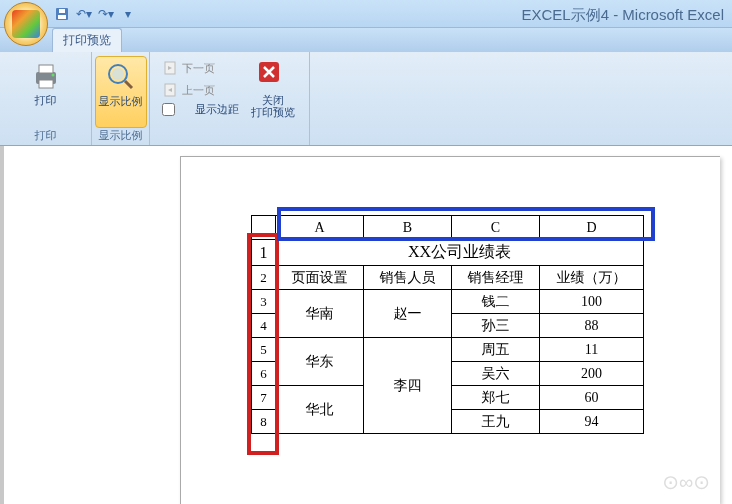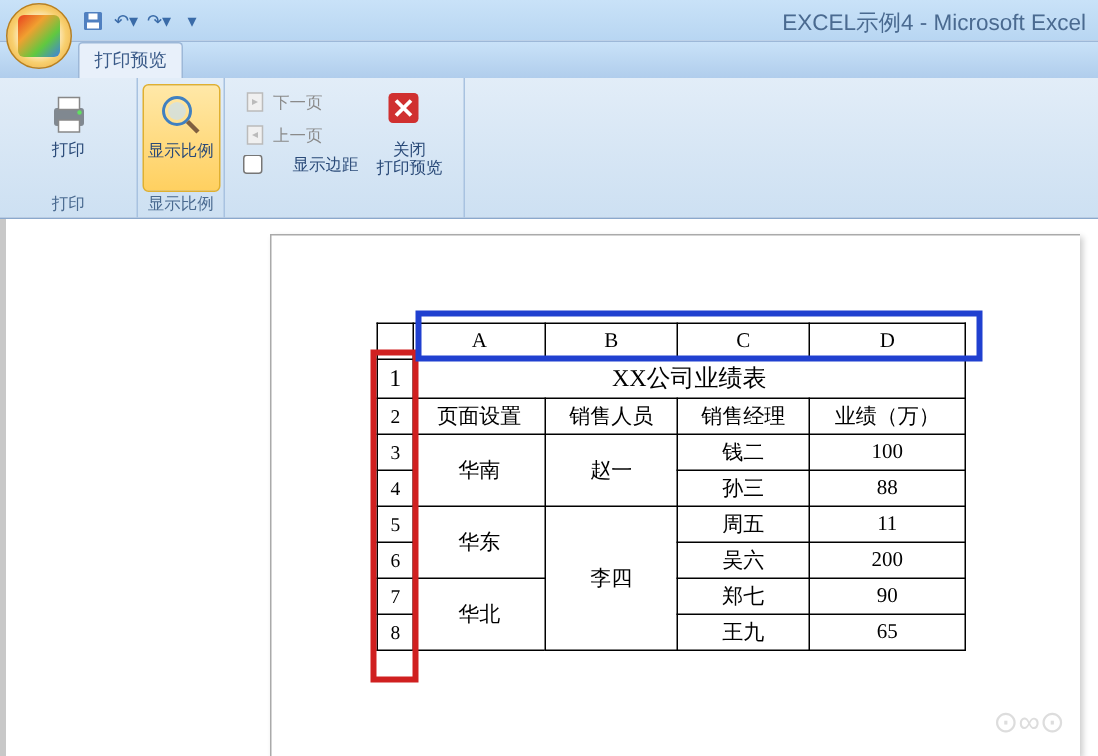--- a/index.html
+++ b/index.html
@@ -367,26 +367,26 @@
       </tr>
       <tr>
         <td class="col-rownum">6</td>
         <td>吴六</td>
         <td>200</td>
       </tr>
       <tr>
         <td class="col-rownum">7</td>
         <td rowspan="2">华北</td>
         <td>郑七</td>
-        <td>90</td>
+        <td>60</td>
       </tr>
       <tr>
         <td class="col-rownum">8</td>
         <td>王九</td>
-        <td>65</td>
+        <td>94</td>
       </tr>
     </tbody>
       </table>
 
     <div class="red-box" style="left:66px; top:76px; width:32px; height:222px;"></div>
     <div class="blue-box" style="left:96px; top:50px; width:378px; height:34px;"></div>
     <div class="watermark">⊙∞⊙</div>
   </div>
 </div>
 

